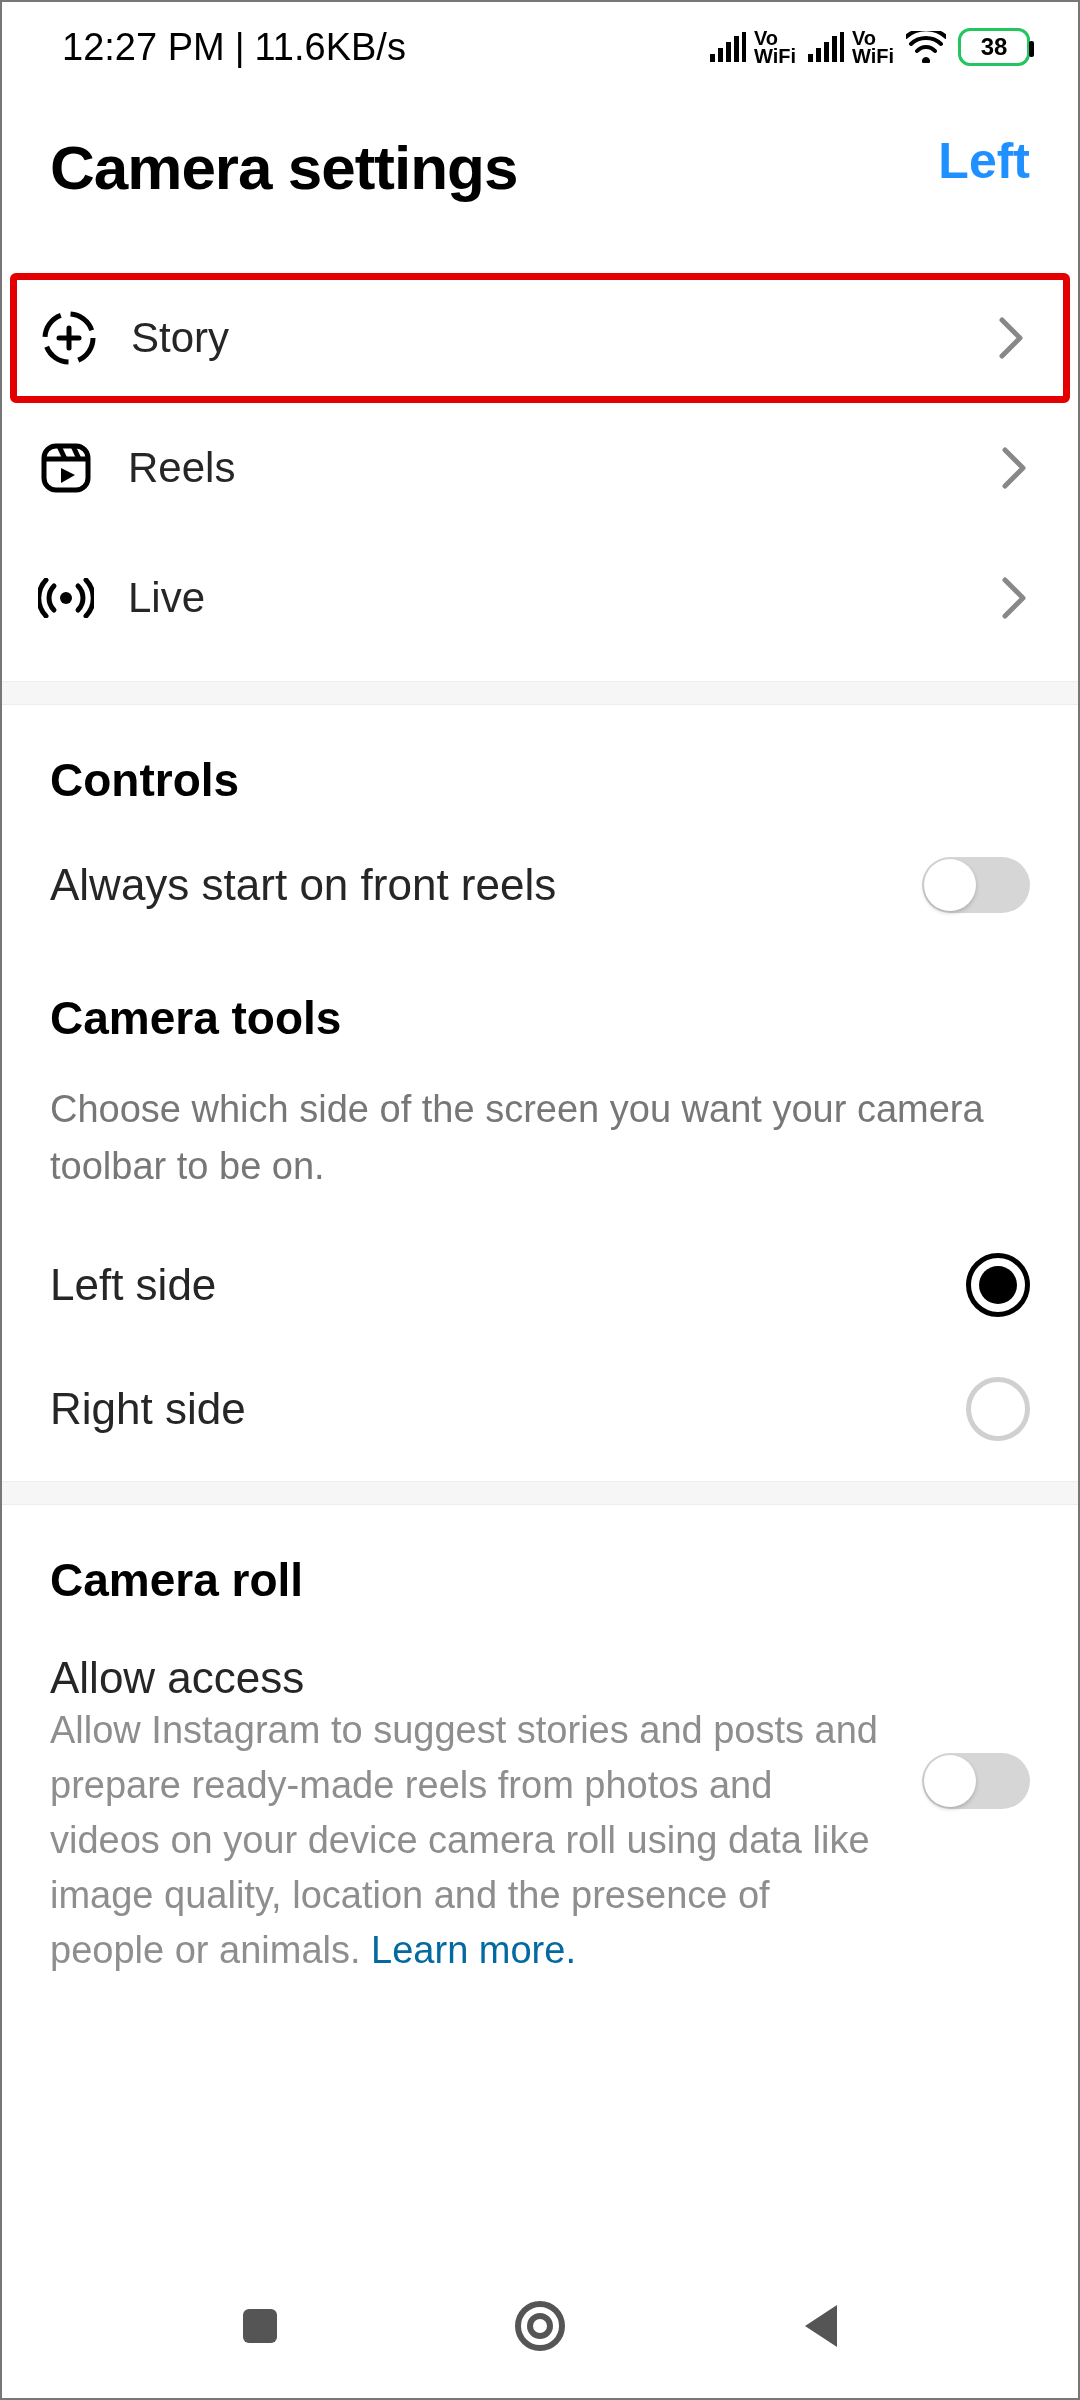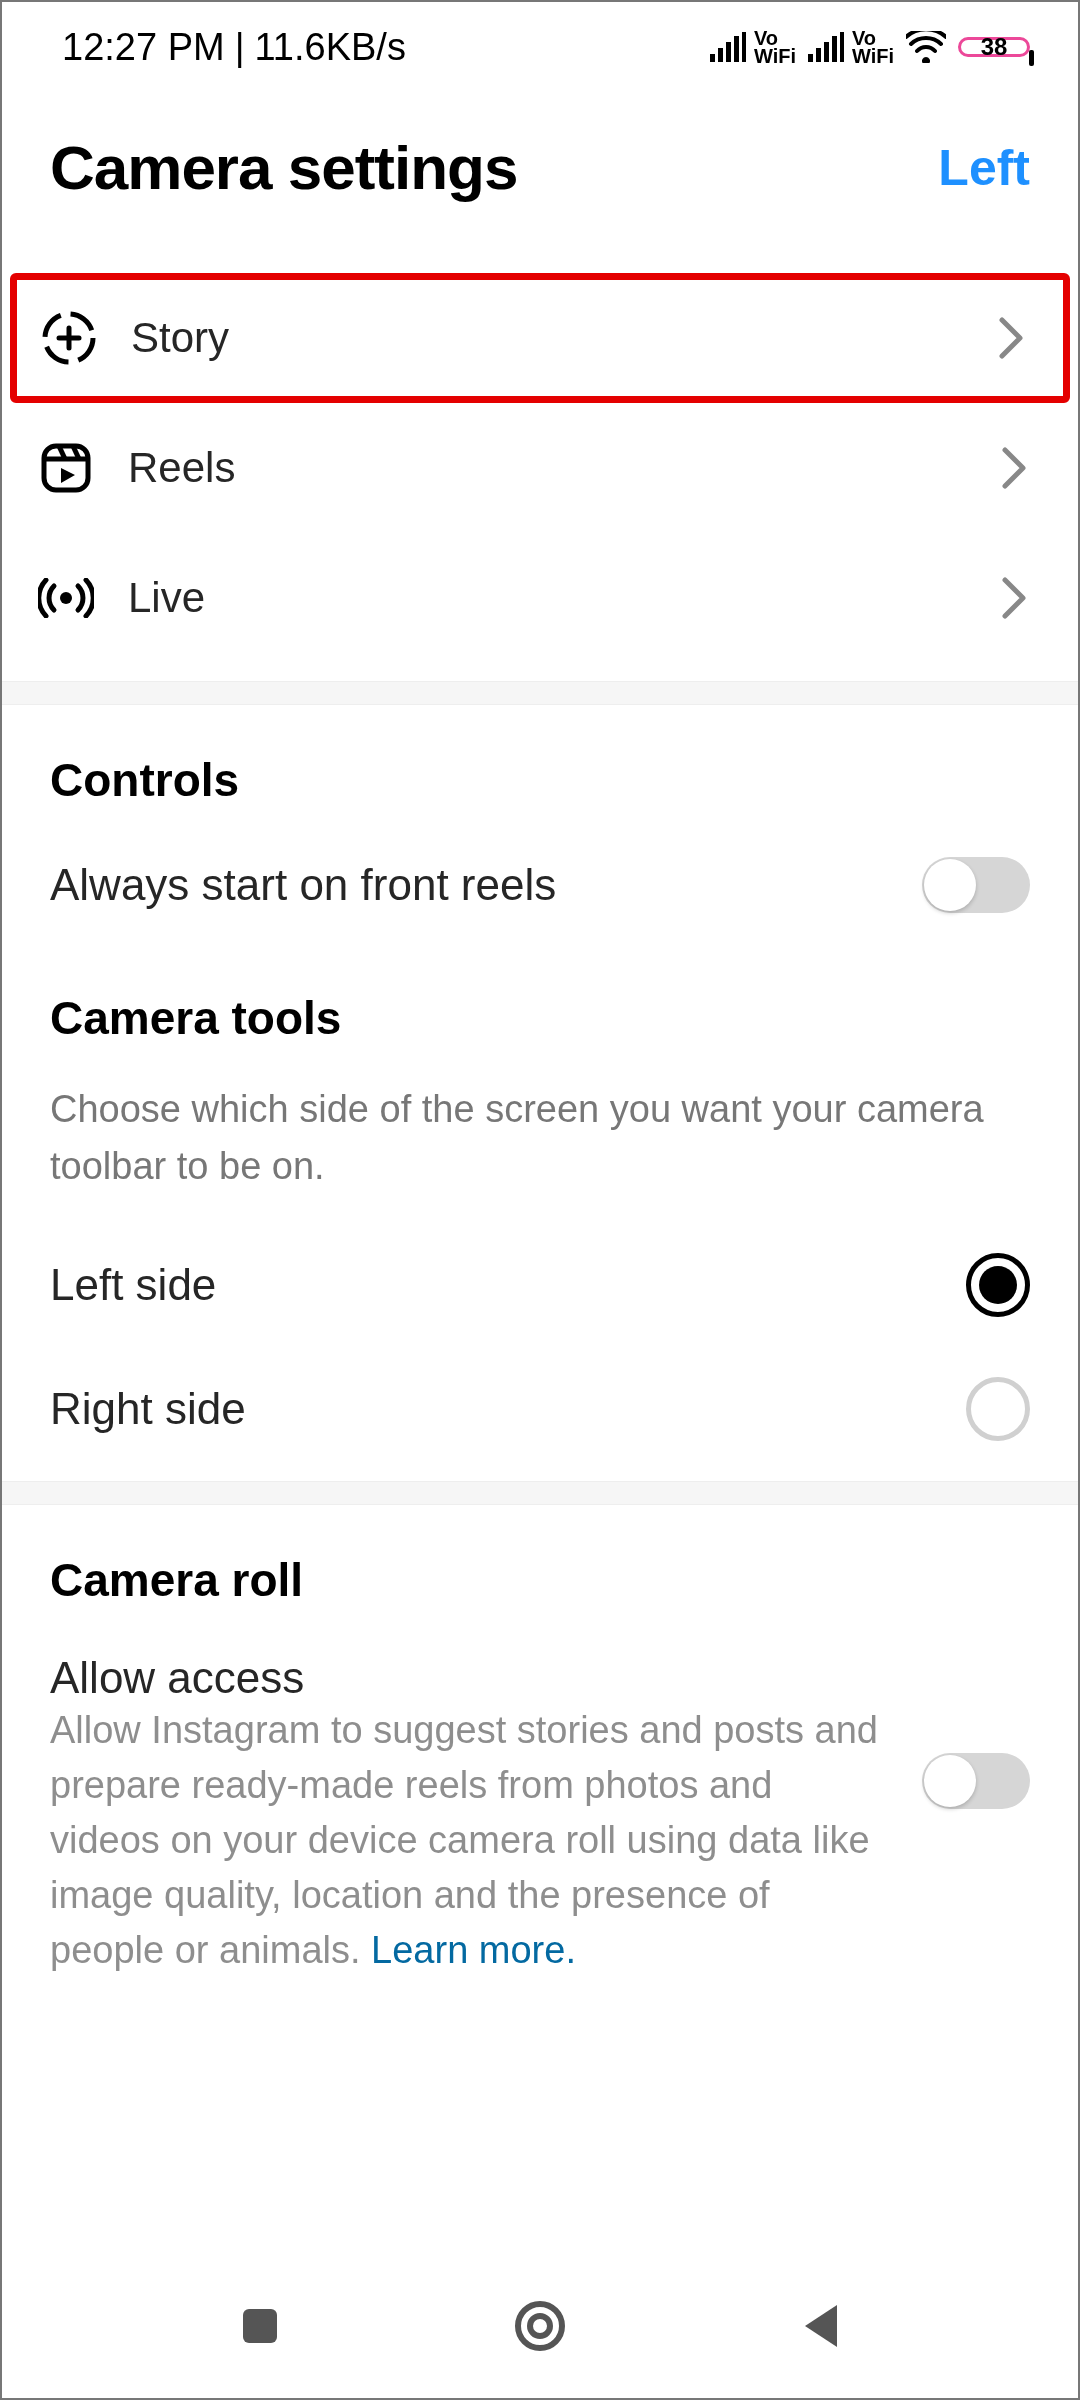--- a/index.html
+++ b/index.html
@@ -5,25 +5,25 @@
   * { box-sizing: border-box; margin: 0; padding: 0; }
   html, body { width: 1080px; height: 2400px; font-family: -apple-system, Helvetica, Arial, sans-serif; background: #fff; color: #000; }
   .screen { width: 1080px; height: 2400px; display: flex; flex-direction: column; border: 2px solid #777; position: relative; }
 
   
   .status-bar { height: 90px; display: flex; align-items: center; justify-content: space-between; padding: 0 48px 0 60px; font-size: 38px; font-weight: 500; }
   .status-left { display: flex; align-items: center; gap: 10px; }
   .status-right { display: flex; align-items: center; gap: 12px; }
   .status-icon { display: inline-flex; align-items: center; }
   .vowifi { font-size: 20px; line-height: 0.9; font-weight:700; display:inline-flex; flex-direction:column; align-items:flex-start; margin-left:-4px;}
-  .battery { border: 3px solid #ec4899; border-radius: 12px; width: 72px; height: 20px; position: relative; display:flex; align-items:center; justify-content:center; font-size:24px; font-weight:600;}
+  .battery { border: 3px solid #22c55e; border-radius: 12px; width: 72px; height: 38px; position: relative; display:flex; align-items:center; justify-content:center; font-size:24px; font-weight:600;}
   .battery::after { content:""; position:absolute; right:-7px; top:10px; width:5px; height:16px; background:#000; border-radius:2px;}
 
   
-  .header { display:flex; align-items:center; justify-content:space-between; padding: 40px 48px 70px 48px; }
+  .header { display:flex; align-items:flex-start; justify-content:space-between; padding: 40px 48px 70px 48px; }
   .header-title { font-size: 62px; font-weight: 800; letter-spacing:-1px;}
   .done-btn { font-size: 50px; font-weight: 600; color: #1e90ff; }
 
   
   .section { background:#fff; }
   .section-break { height: 24px; background:#f6f6f6; border-top:1px solid #eee; border-bottom:1px solid #eee;}
   .section-title { font-size: 46px; font-weight: 700; padding: 48px 48px 20px 48px; }
   .section-desc { font-size: 38px; color:#777; line-height:1.5; padding: 16px 48px 28px 48px;}
   
   

